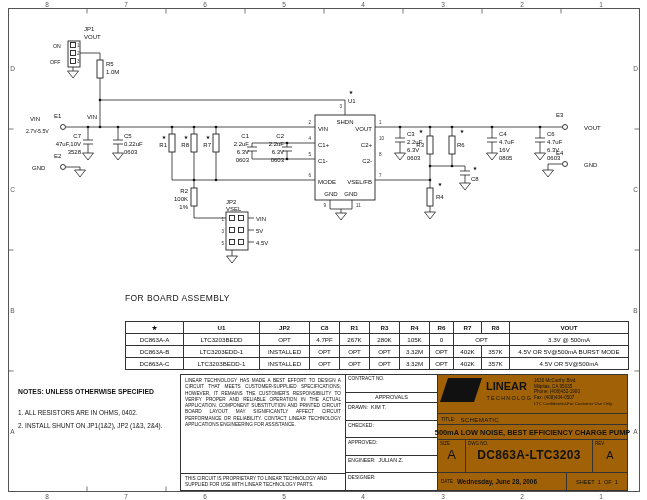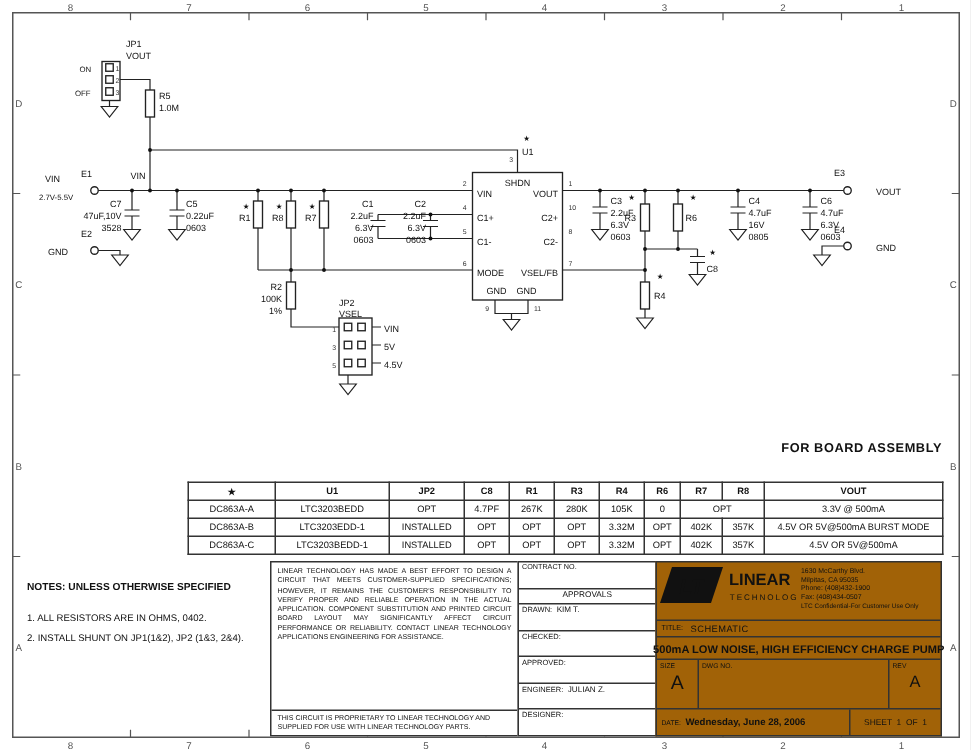--- a/index.html
+++ b/index.html
@@ -14,21 +14,21 @@
   .zone{font-size:6.5px;fill:#555}
   .w{stroke:#222;stroke-width:.8;fill:none}
   .comp{stroke:#222;stroke-width:.9;fill:#fff}
   .frame{stroke:#555;stroke-width:1;fill:none}
   .tick{stroke:#555;stroke-width:.8;fill:none}
   .dot{fill:#111}
   .term{fill:#fff;stroke:#222;stroke-width:.9}
   .gnd{stroke:#222;stroke-width:.8;fill:none}
 
   .assembly{position:absolute;left:125px;top:293px;width:503px}
-  .assembly-title{text-align:right;font-size:8.5px;font-weight:bold;letter-spacing:.4px;margin-bottom:18px}
+  .assembly-title{text-align:left;font-size:8.5px;font-weight:normal;letter-spacing:.4px;margin-bottom:18px}
   .assembly table{width:100%;border-collapse:collapse;table-layout:fixed}
   .assembly th,.assembly td{border:1px solid #333;font-size:6.2px;text-align:center;height:12px;padding:0 1px;overflow:hidden;white-space:nowrap}
   .assembly th{font-weight:bold}
 
   .notes{position:absolute;left:18px;top:388px;width:164px;font-size:6.4px}
   .notes-title{font-weight:bold;font-size:6.8px}
   .note-item-1{margin-top:14px}
   .note-item-2{margin-top:6px}
 
   .notice{position:absolute;left:180px;top:374px;width:166px;height:117px;border:1px solid #333;background:#fff;display:flex;flex-direction:column}
@@ -427,28 +427,29 @@
       <div>Milpitas, CA 95035</div>
       <div>Phone: (408)432-1900</div>
       <div>Fax: (408)434-0507</div>
       <div class="tb-conf">LTC Confidential-For Customer Use Only</div>
     </div>
   </div>
   <div class="tb-title-row">
     <span class="tb-title-label">TITLE:</span>
     <span class="tb-title-value">SCHEMATIC</span>
   </div>
-  <div class="tb-main">500mA LOW NOISE, HIGH EFFICIENCY CHARGE PUMP</div>
+  <div class="tb-main">500mA LOW NOISE, BEST EFFICIENCY CHARGE PUMP</div>
   <div class="tb-sdr">
     <div class="cell-size">
       <div class="cell-lbl">SIZE</div>
       <div class="size-val">A</div>
     </div>
     <div class="cell-dwg">
       <div class="cell-lbl">DWG NO.</div>
+      <div class="dwg-val">DC863A-LTC3203</div>
     </div>
     <div class="cell-rev">
       <div class="cell-lbl">REV</div>
       <div class="rev-val">A</div>
     </div>
   </div>
   <div class="tb-date-row">
     <div class="cell-date">
       <span class="date-lbl">DATE:</span>
       <span class="date-val">Wednesday, June 28, 2006</span>

